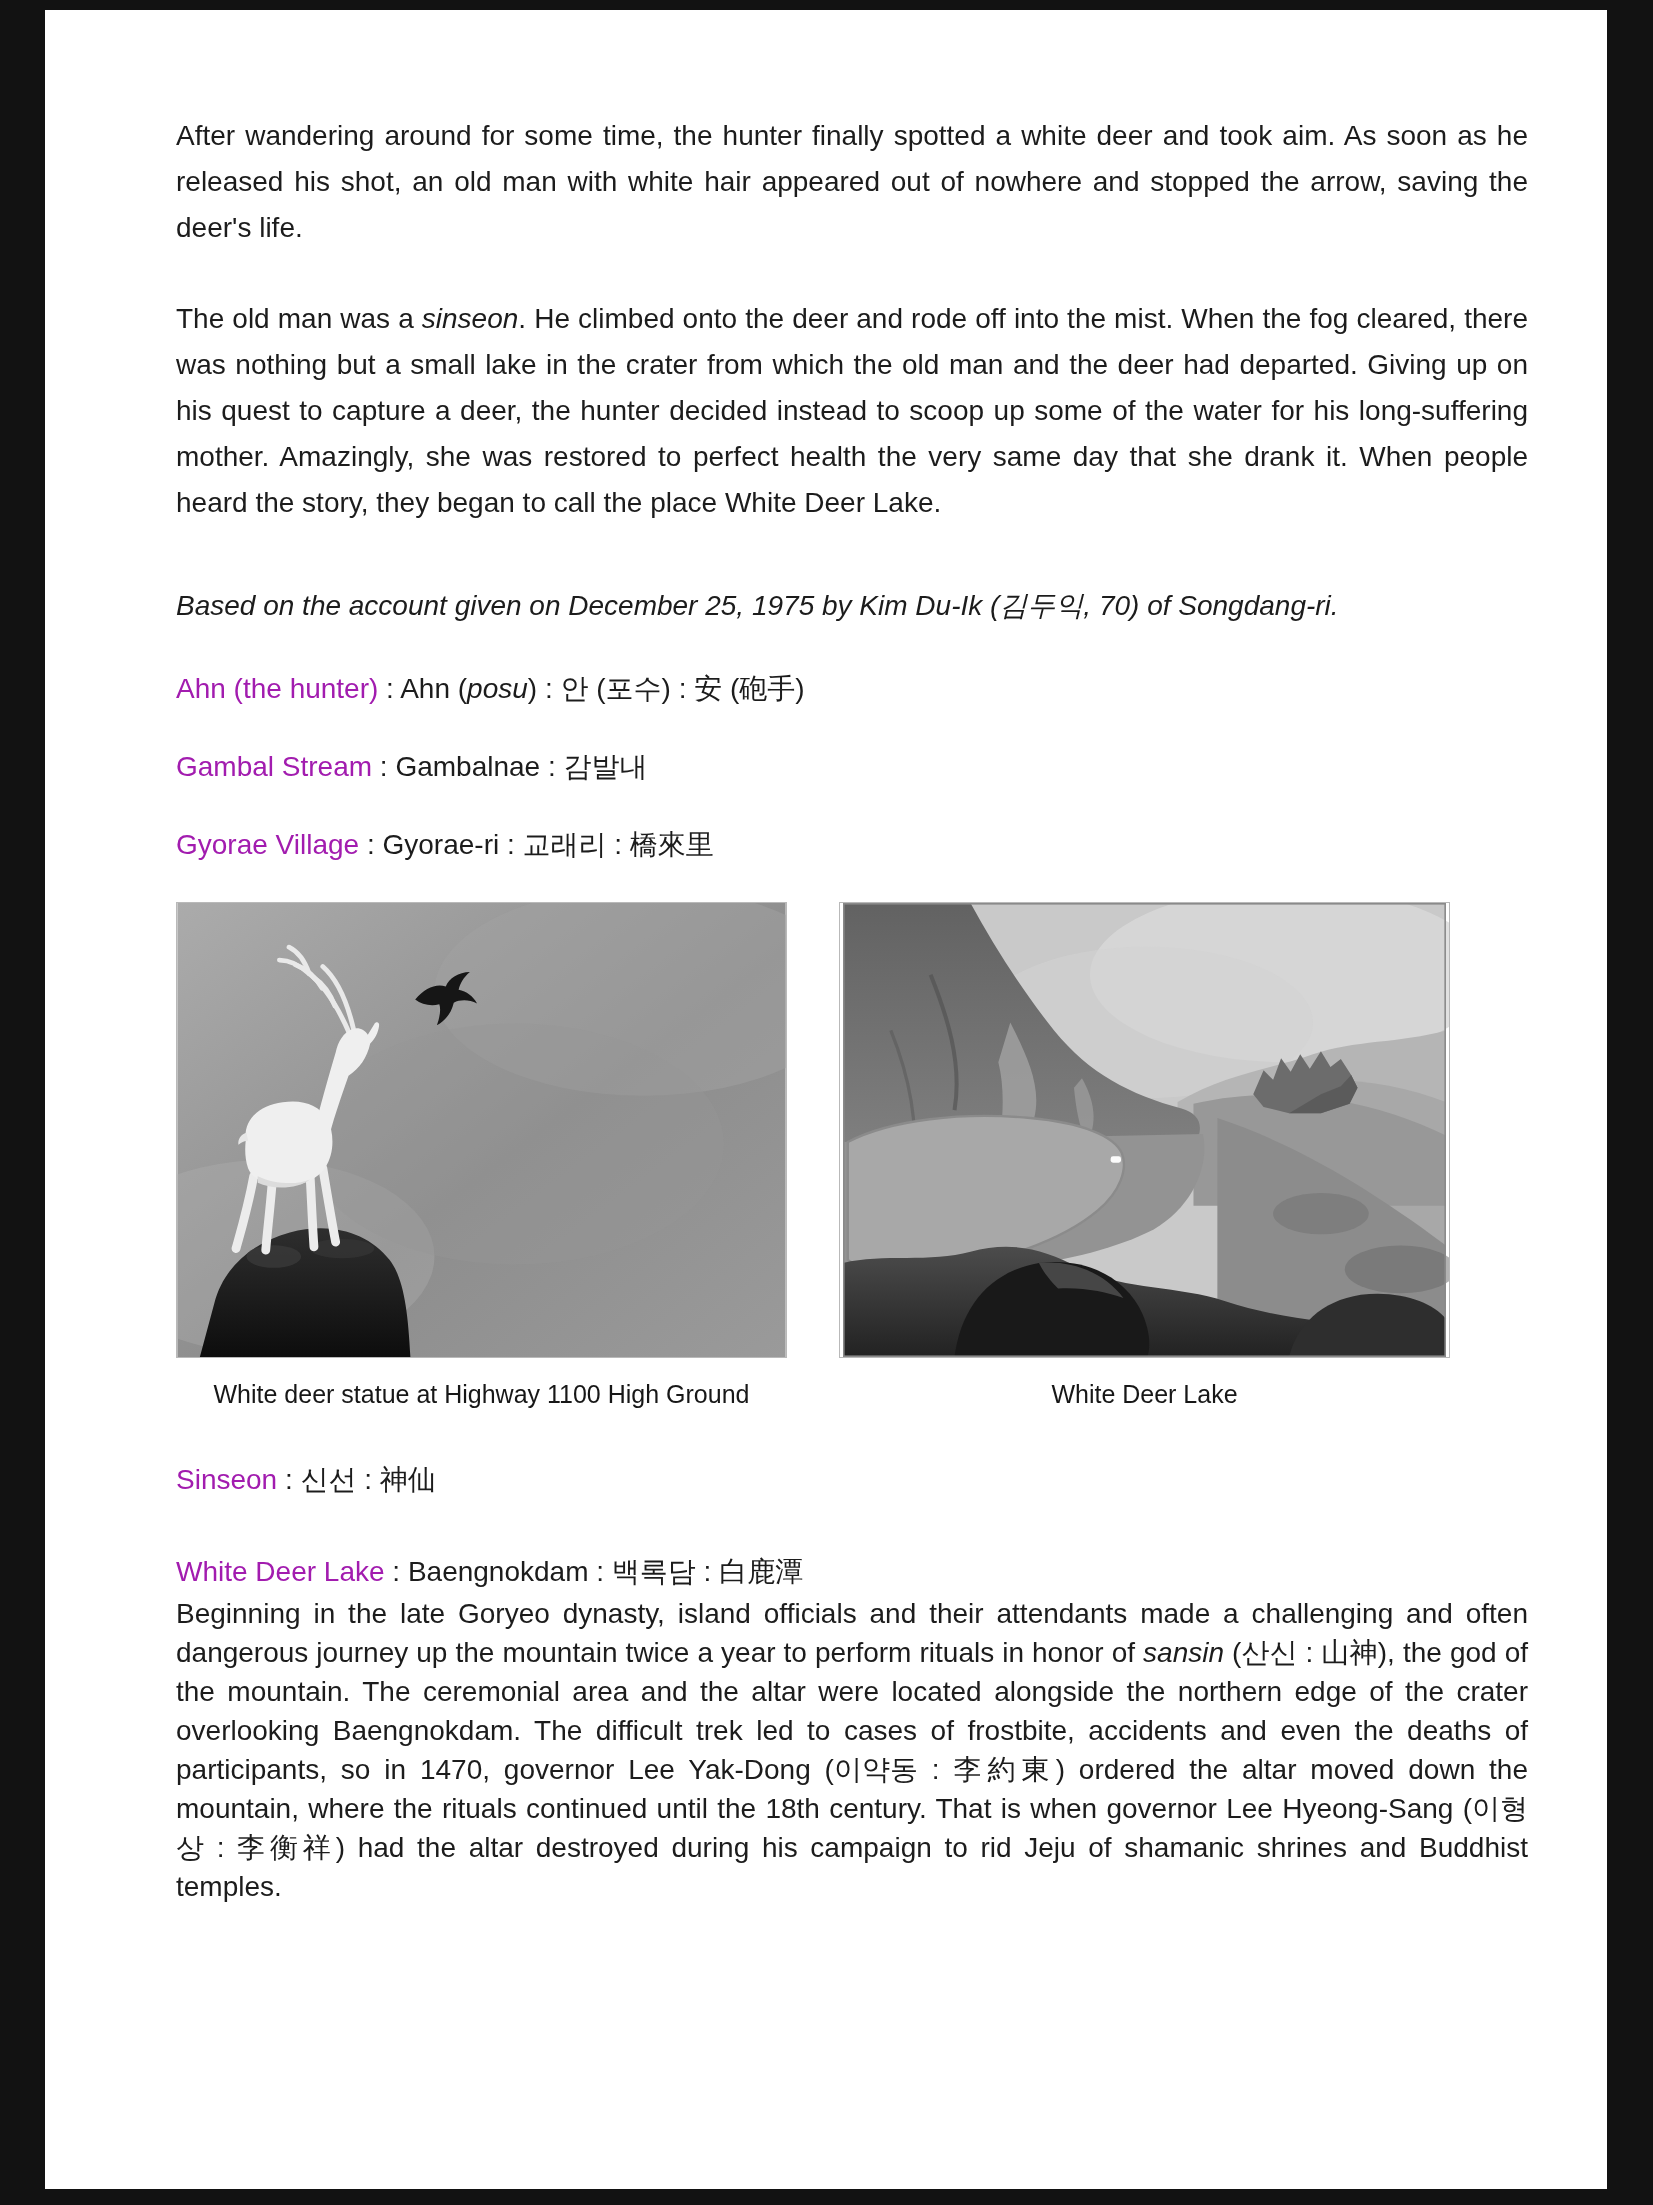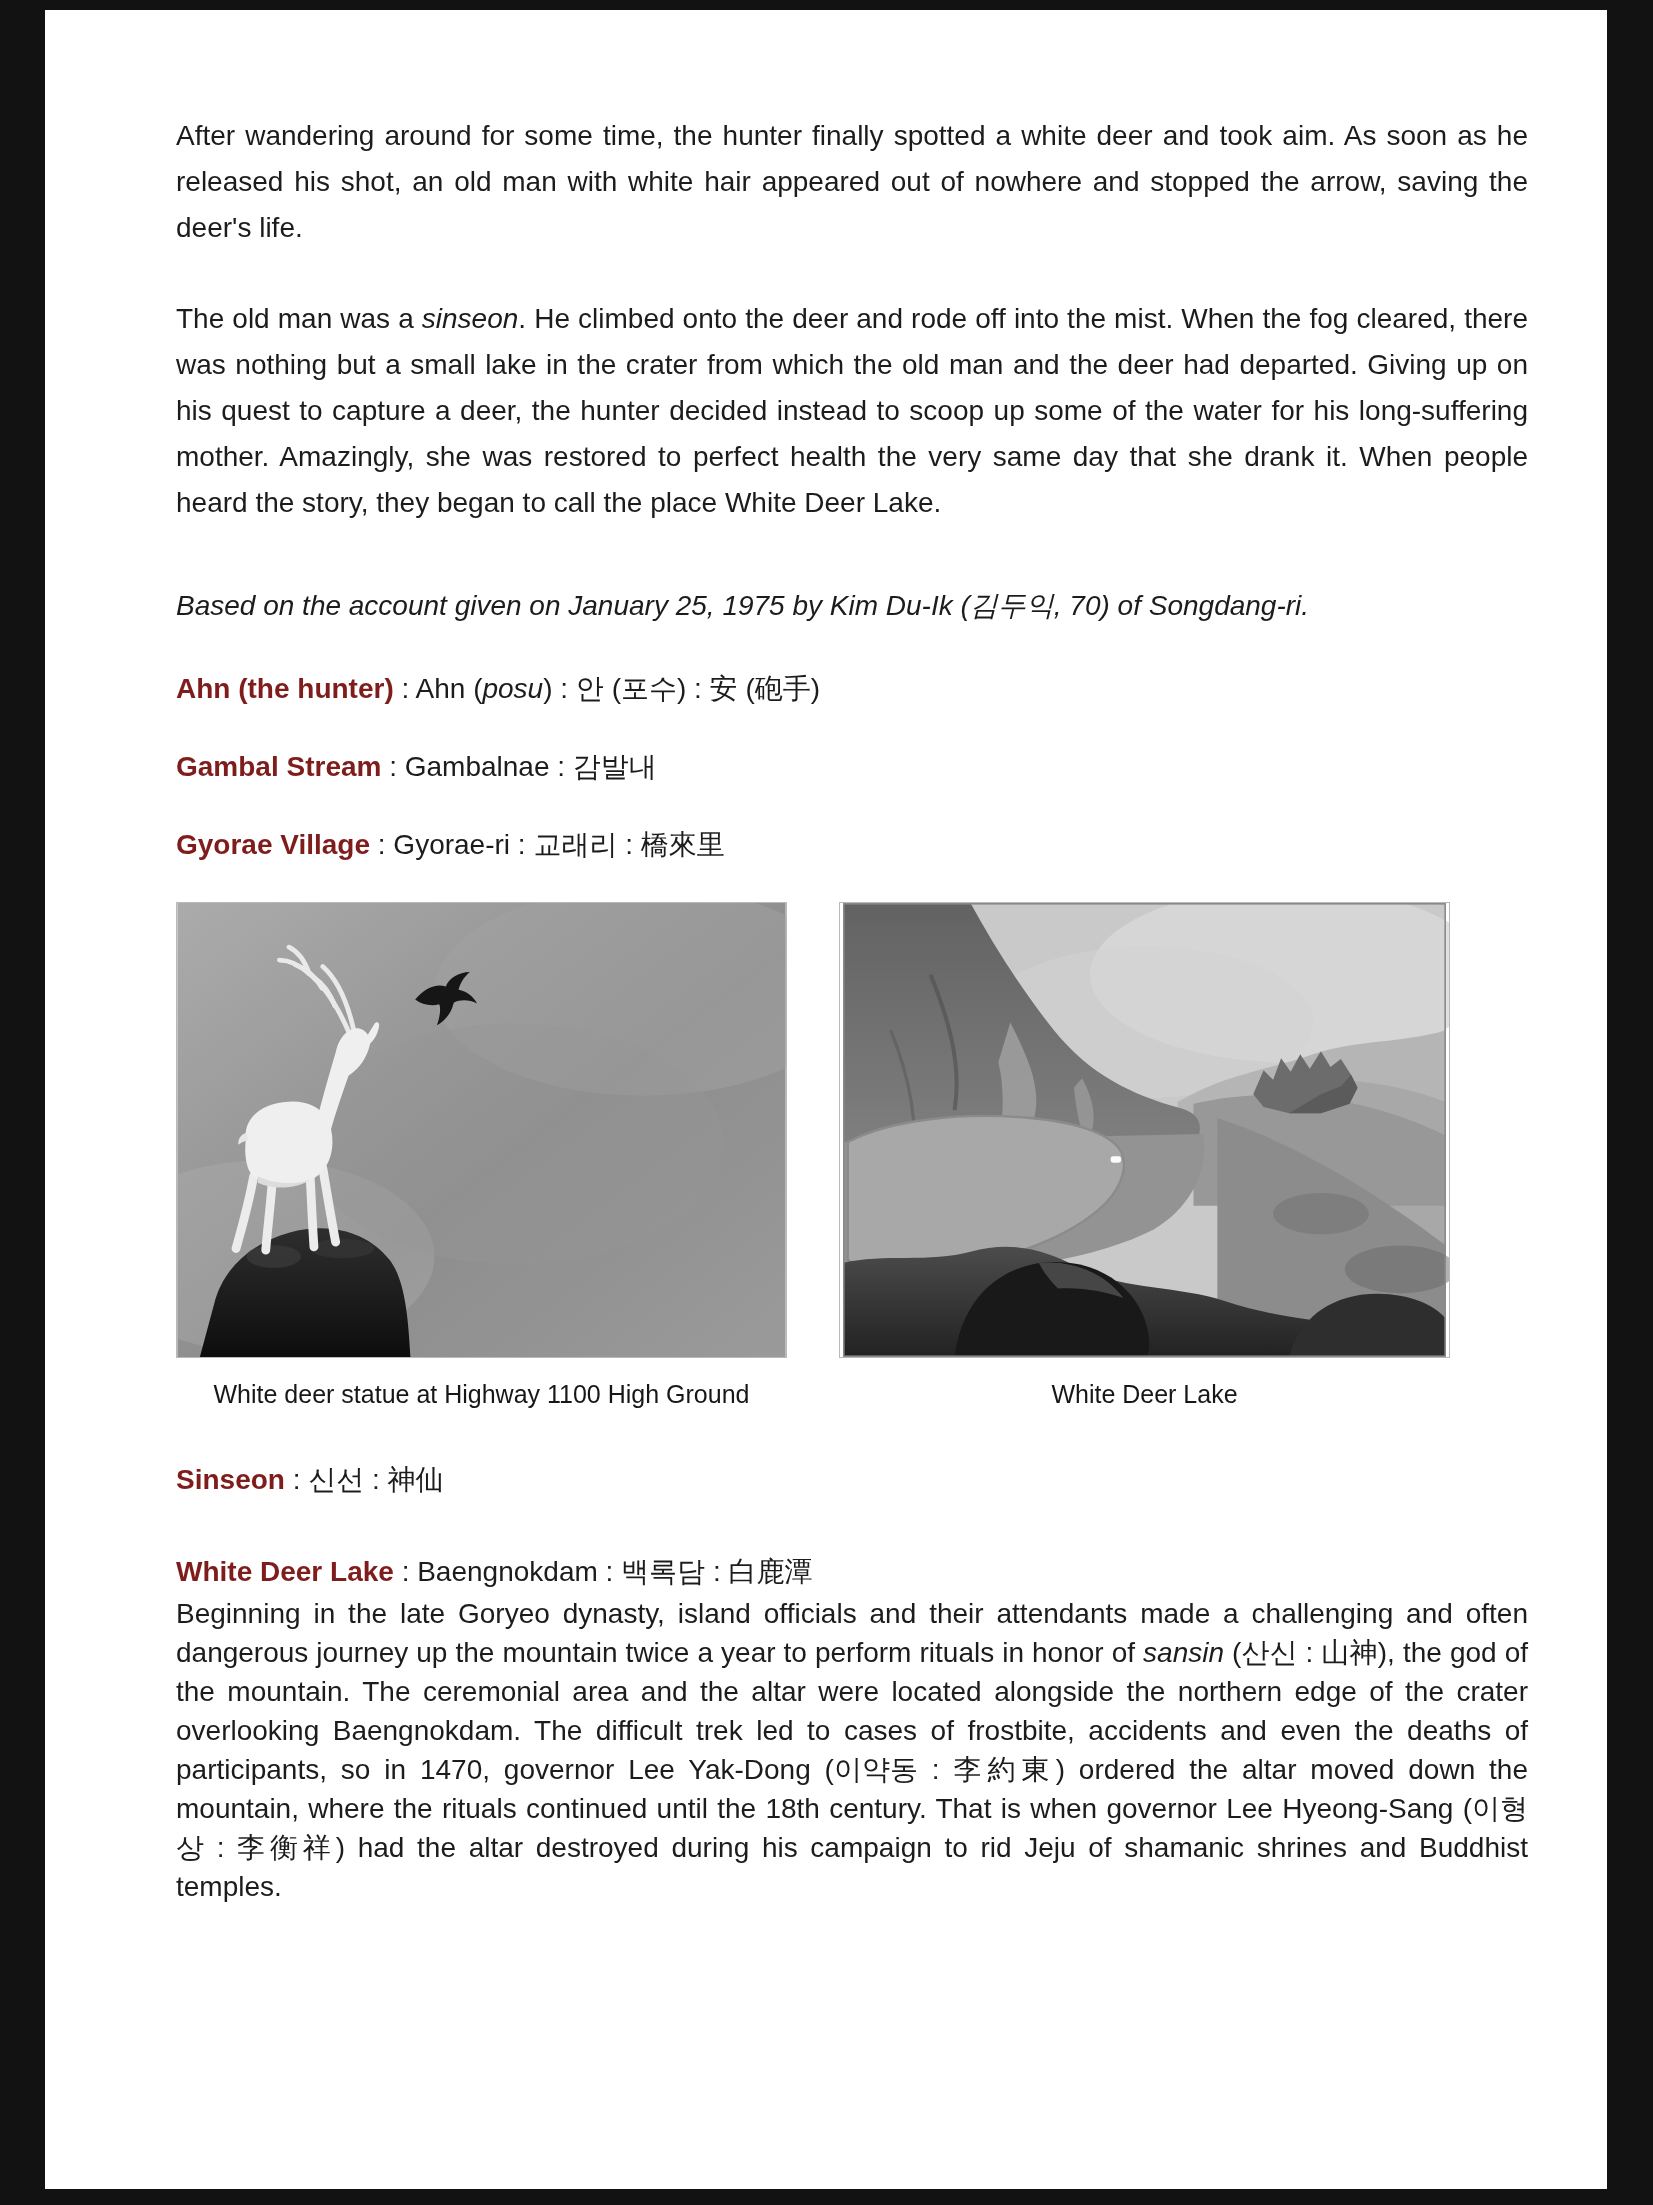--- a/index.html
+++ b/index.html
@@ -6,21 +6,21 @@
   .frame{position:relative;width:1653px;height:2205px;background:#121212;overflow:hidden;
          font-family:"Liberation Sans",sans-serif;}
   .page{position:absolute;left:45px;top:9.7px;width:1562px;height:2179px;background:#ffffff;
         box-sizing:border-box;padding:103px 79px 0 131px;color:#1c1c1c;}
   p{margin:0;}
   .body{font-size:28px;line-height:46px;text-align:justify;}
   .body.tightlh{line-height:39px;}
   .mb{margin-bottom:45px;}
   .attribution{font-style:italic;font-size:28px;line-height:46px;margin-top:57px;}
   .gloss{font-size:28px;line-height:36px;margin-top:42px;}
-  .gloss b{font-weight:700;color:#7f1d1d;}
+  .gloss b{font-weight:400;color:#a21caf;}
   .figures{display:flex;gap:52px;margin-top:39px;}
   figure{margin:0;width:611px;}
   .photo{display:block;width:611px;height:456px;border:0.8px solid #b9b9b9;box-sizing:border-box;}
   figcaption{font-family:Liberation Sans, sans-serif;font-size:25px;color:#171717;
              text-align:center;margin-top:21px;line-height:31px;}
   .sinseon{margin-top:52px;}
   .wdl{margin-top:56px;}
   .history{margin-top:4.8px;}
   .pagenum{font-size:28px;color:#2a2a2a;margin-top:45px;}
   i{font-style:italic;text-align:center;}
@@ -28,21 +28,21 @@
 </head>
 <body>
 
 <div class="frame">
   <div class="page">
 
     <p class="body mb"><span>After wandering around for some time, the hunter finally spotted a white deer and took aim. As soon as he released his shot, an old man with white hair appeared out of nowhere and stopped the arrow, saving the deer's life.</span></p>
 
     <p class="body"><span>The old man was a </span><i>sinseon</i><span>. He climbed onto the deer and rode off into the mist. When the fog cleared, there was nothing but a small lake in the crater from which the old man and the deer had departed. Giving up on his quest to capture a deer, the hunter decided instead to scoop up some of the water for his long-suffering mother. Amazingly, she was restored to perfect health the very same day that she drank it. When people heard the story, they began to call the place White Deer Lake.</span></p>
 
-    <p class="attribution">Based on the account given on January 25, 1975 by Kim Du-Ik (김두익, 70) of Songdang-ri.</p>
+    <p class="attribution">Based on the account given on December 25, 1975 by Kim Du-Ik (김두익, 70) of Songdang-ri.</p>
 
     <p class="gloss"><b>Ahn (the hunter)</b><span> : Ahn (</span><i>posu</i><span>) : 안 (포수) : 安 (砲手)</span></p>
 
     <p class="gloss"><b>Gambal Stream</b><span> : Gambalnae : 감발내</span></p>
 
     <p class="gloss"><b>Gyorae Village</b><span> : Gyorae-ri : 교래리 : 橋來里</span></p>
 
 
     <div class="figures">
 

